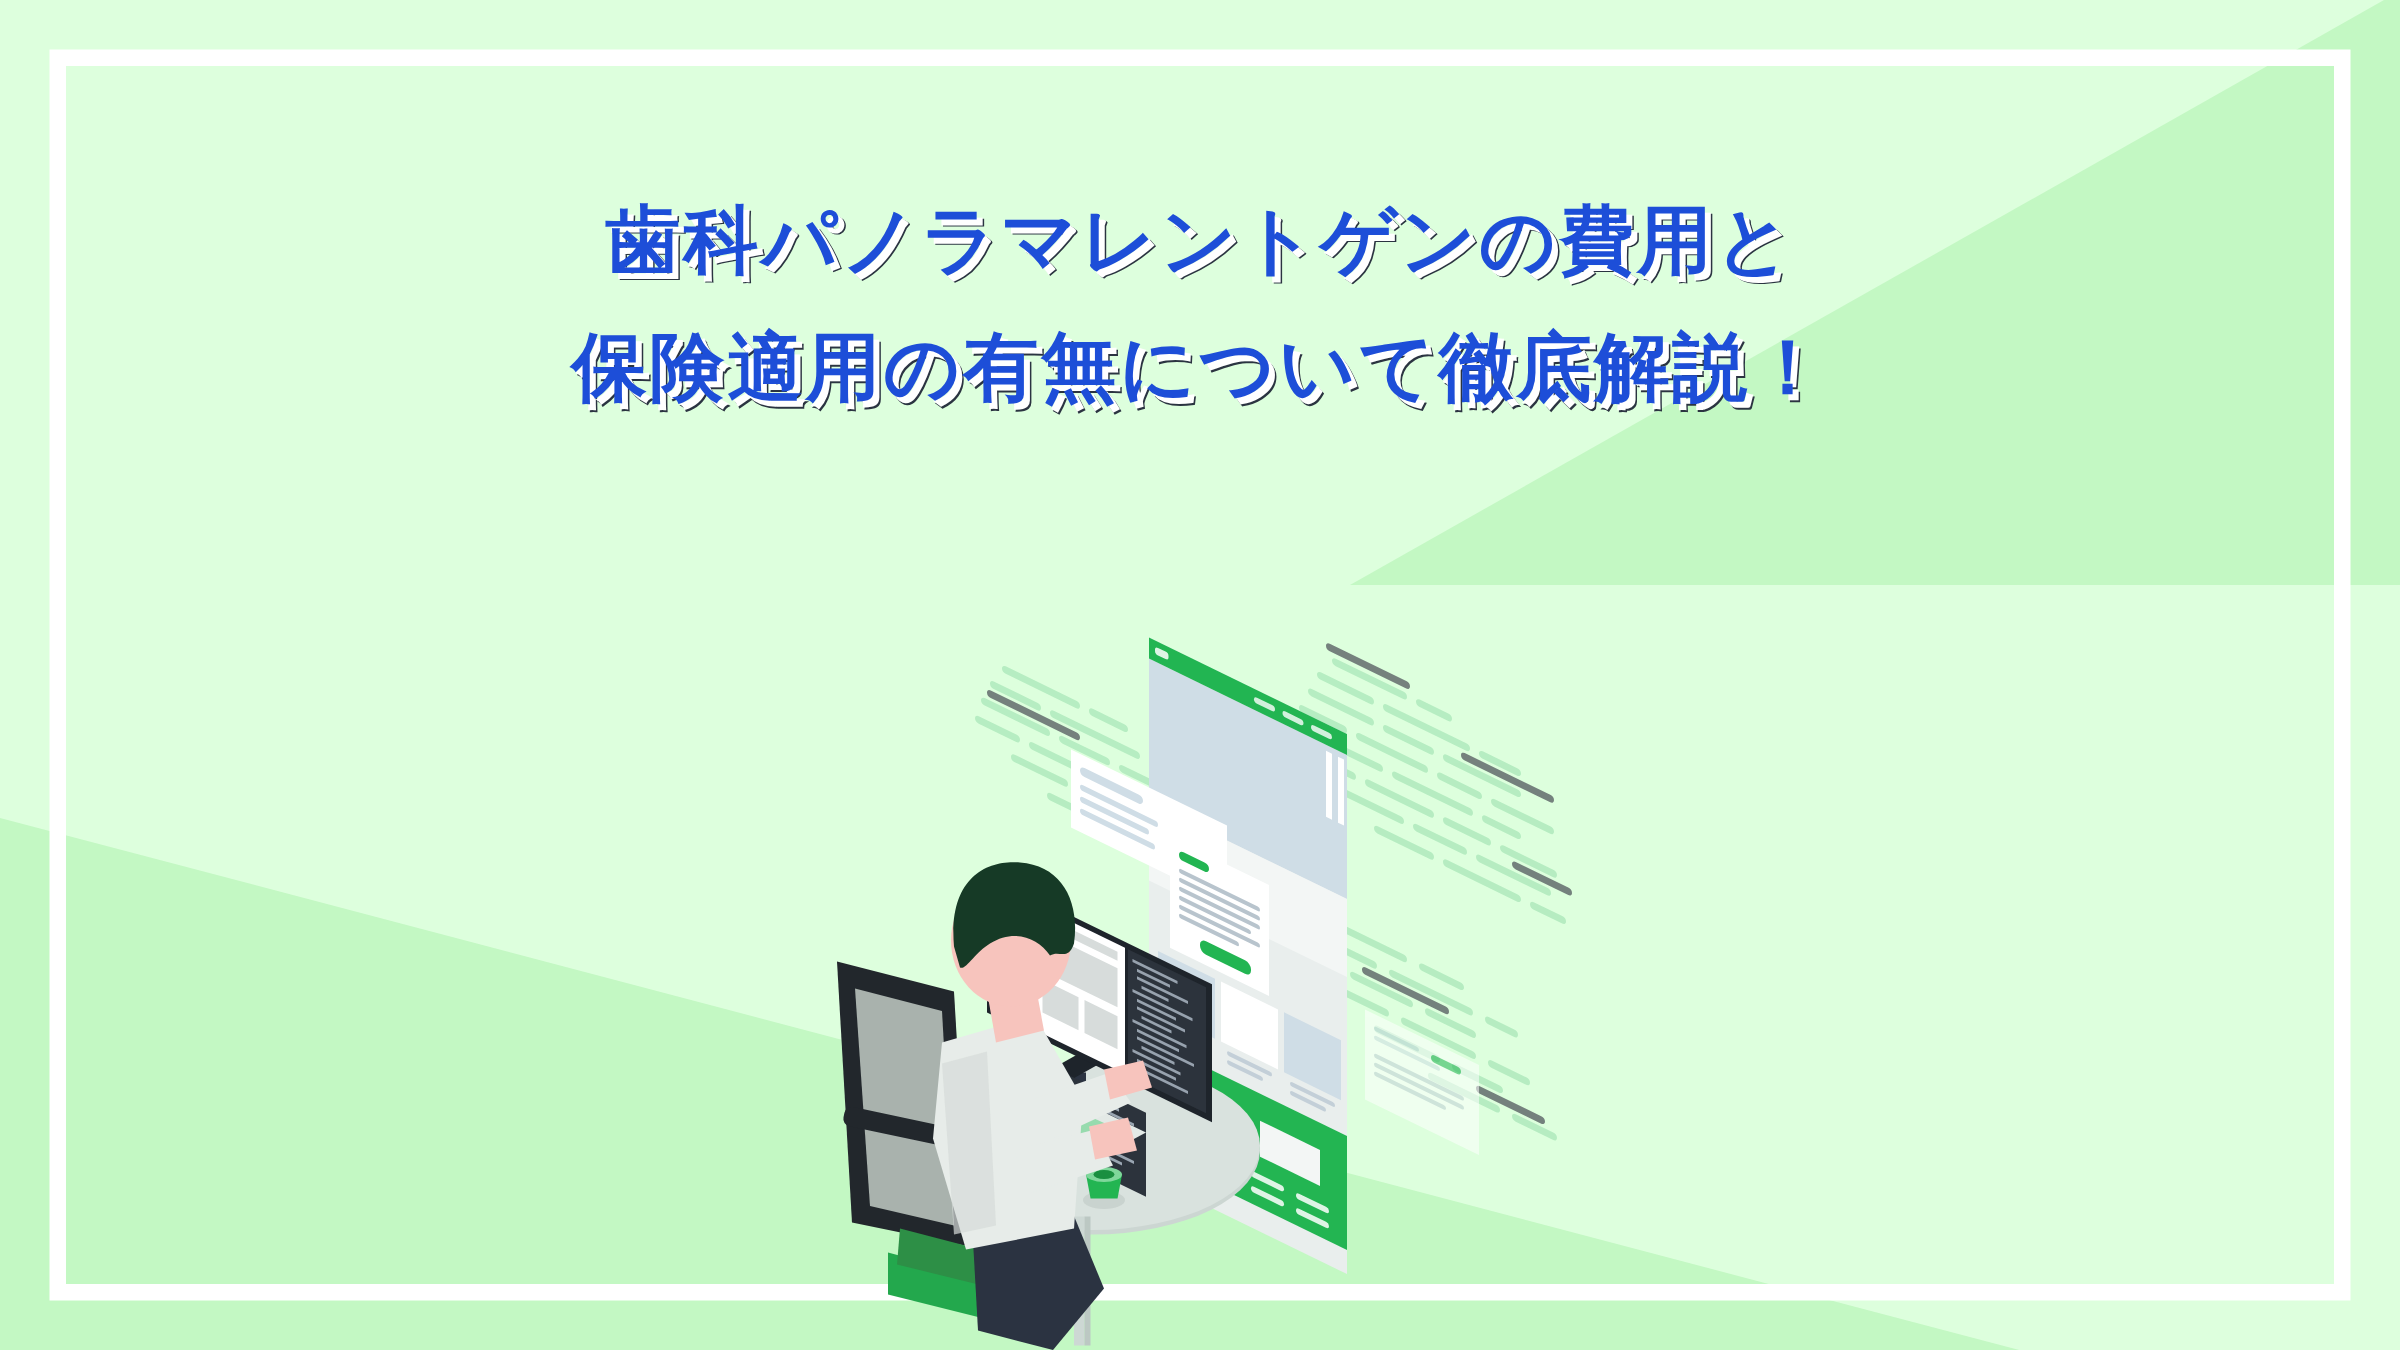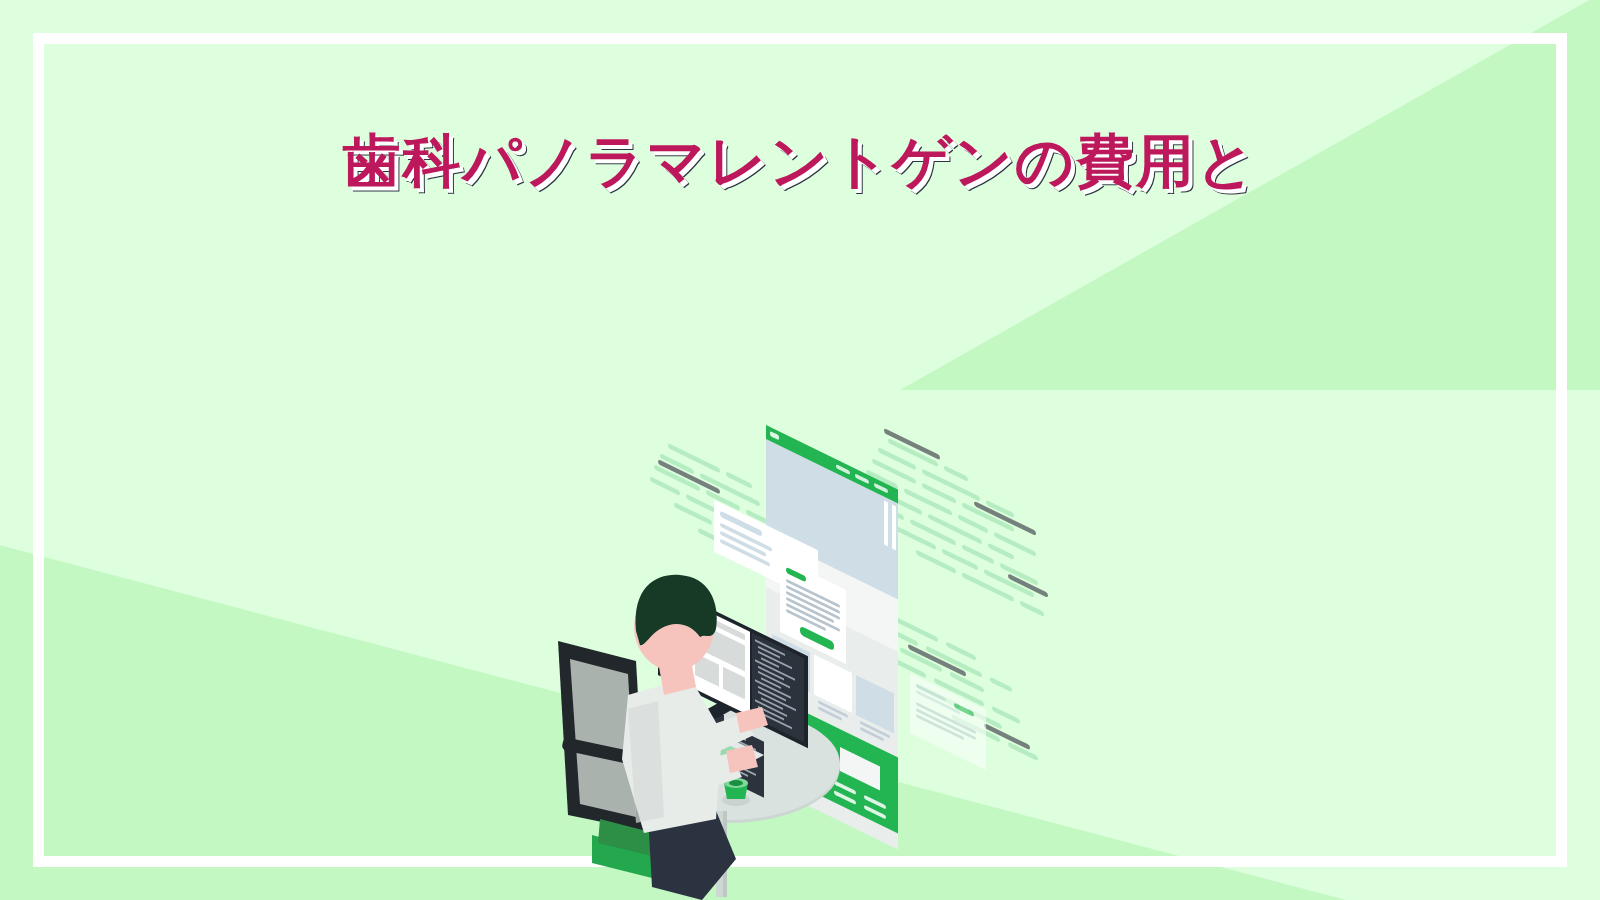--- a/index.html
+++ b/index.html
@@ -33,24 +33,24 @@
   
   #title-block{
     position:absolute;left:0;top:118px;width:1600px;
     text-align:center;
     z-index:6;
   }
   .title-line{
     display:block;
     font-family:Liberation Sans, sans-serif;
     font-weight:bold;
-    font-size:58px;
+    font-size:50px;
     line-height:85px;
     letter-spacing:2px;
-    color:#be185d;
+    color:#1d4ed8;
     text-shadow:
        4px 4px 0 #ffffff,
        5px 5px 0 #2b3441;
     white-space:nowrap;
   }
 
   
   #illustration{
     position:absolute;left:540px;top:415px;width:520px;height:485px;
     z-index:4;
@@ -62,20 +62,21 @@
 
 <div id="stage">
 
   <div class="band" id="band-top-right"></div>
   <div class="band" id="band-bottom-left"></div>
 
   <div id="frame"></div>
 
   <div id="title-block">
     <span class="title-line">歯科パノラマレントゲンの費用と</span>
+    <span class="title-line">保険適用の有無について徹底解説！</span>
   </div>
 
   <div id="illustration">
     <svg viewBox="0 0 520 485" xmlns="http://www.w3.org/2000/svg">
       <defs>
 
         <g id="dashline">
           <rect x="0" y="0" width="40" height="4" rx="2"></rect>
         </g>
       </defs>

